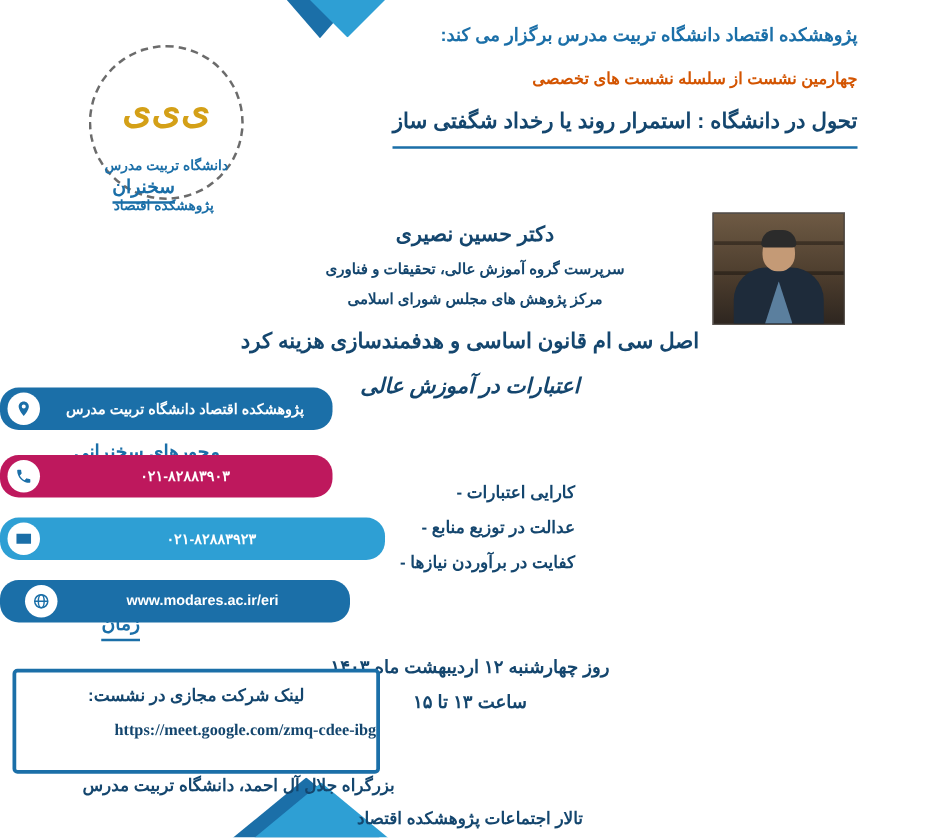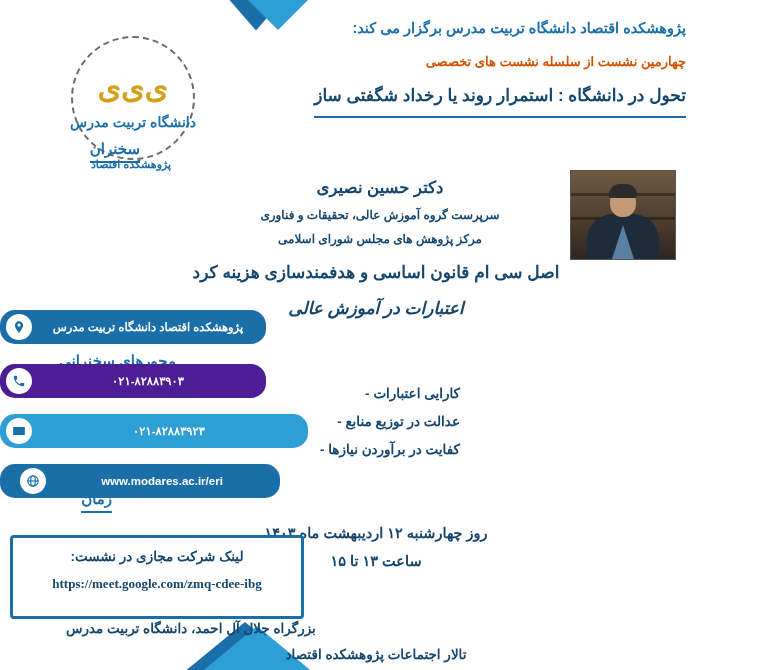--- a/index.html
+++ b/index.html
@@ -93,24 +93,24 @@
     top: 22px;
     left: 50%;
     transform: translateX(-50%);
     font-size: 30px;
     color: #d4a017;
     font-weight: bold;
     letter-spacing: -2px;
   }
   .logo-arc-text {
     position: absolute;
-    top: 66px;
+    top: 78px;
     left: 50%;
     transform: translateX(-50%);
-    font-size: 14px;
+    font-size: 11px;
     color: #1b6fa8;
     white-space: nowrap;
     font-weight: bold;
   }
   .logo-caption {
     position: absolute;
     top: 122px;
     left: 0;
     width: 150px;
     font-size: 11px;
@@ -362,21 +362,21 @@
     display: flex;
     align-items: center;
     justify-content: center;
     margin-left: 6px;
     margin-right: 4px;
     flex: 0 0 auto;
   }
   .contact-icon svg { display:block; }
 
   .bar1 { top: 310px; width: 266px; background: #1b6fa8; }
-  .bar2 { top: 364px; width: 266px; background: #4c1d95; }
+  .bar2 { top: 364px; width: 266px; background: #be185d; }
   .bar3 { top: 414px; width: 308px; background: #2e9fd4; }
   .bar4 { top: 464px; width: 266px; background: #1b6fa8; padding-left: 14px; }
 
   
   .link-box {
     position: absolute;
     top: 535px;
     left: 10px;
     width: 288px;
     height: 78px;
@@ -392,20 +392,21 @@
     font-weight: bold;
     color: #14466e;
   }
   .link-url {
     margin-top: 12px;
     font-size: 13px;
     font-weight: bold;
     color: #14466e;
     direction: ltr;
     font-family: "Liberation Serif", serif;
+    text-align: right;
   }
 </style>
 </head>
 <body>
 
 <div class="poster">
 
   <div class="chev-top"></div>
   <div class="chev-top2"></div>
   <div class="chev-bottom"></div>

